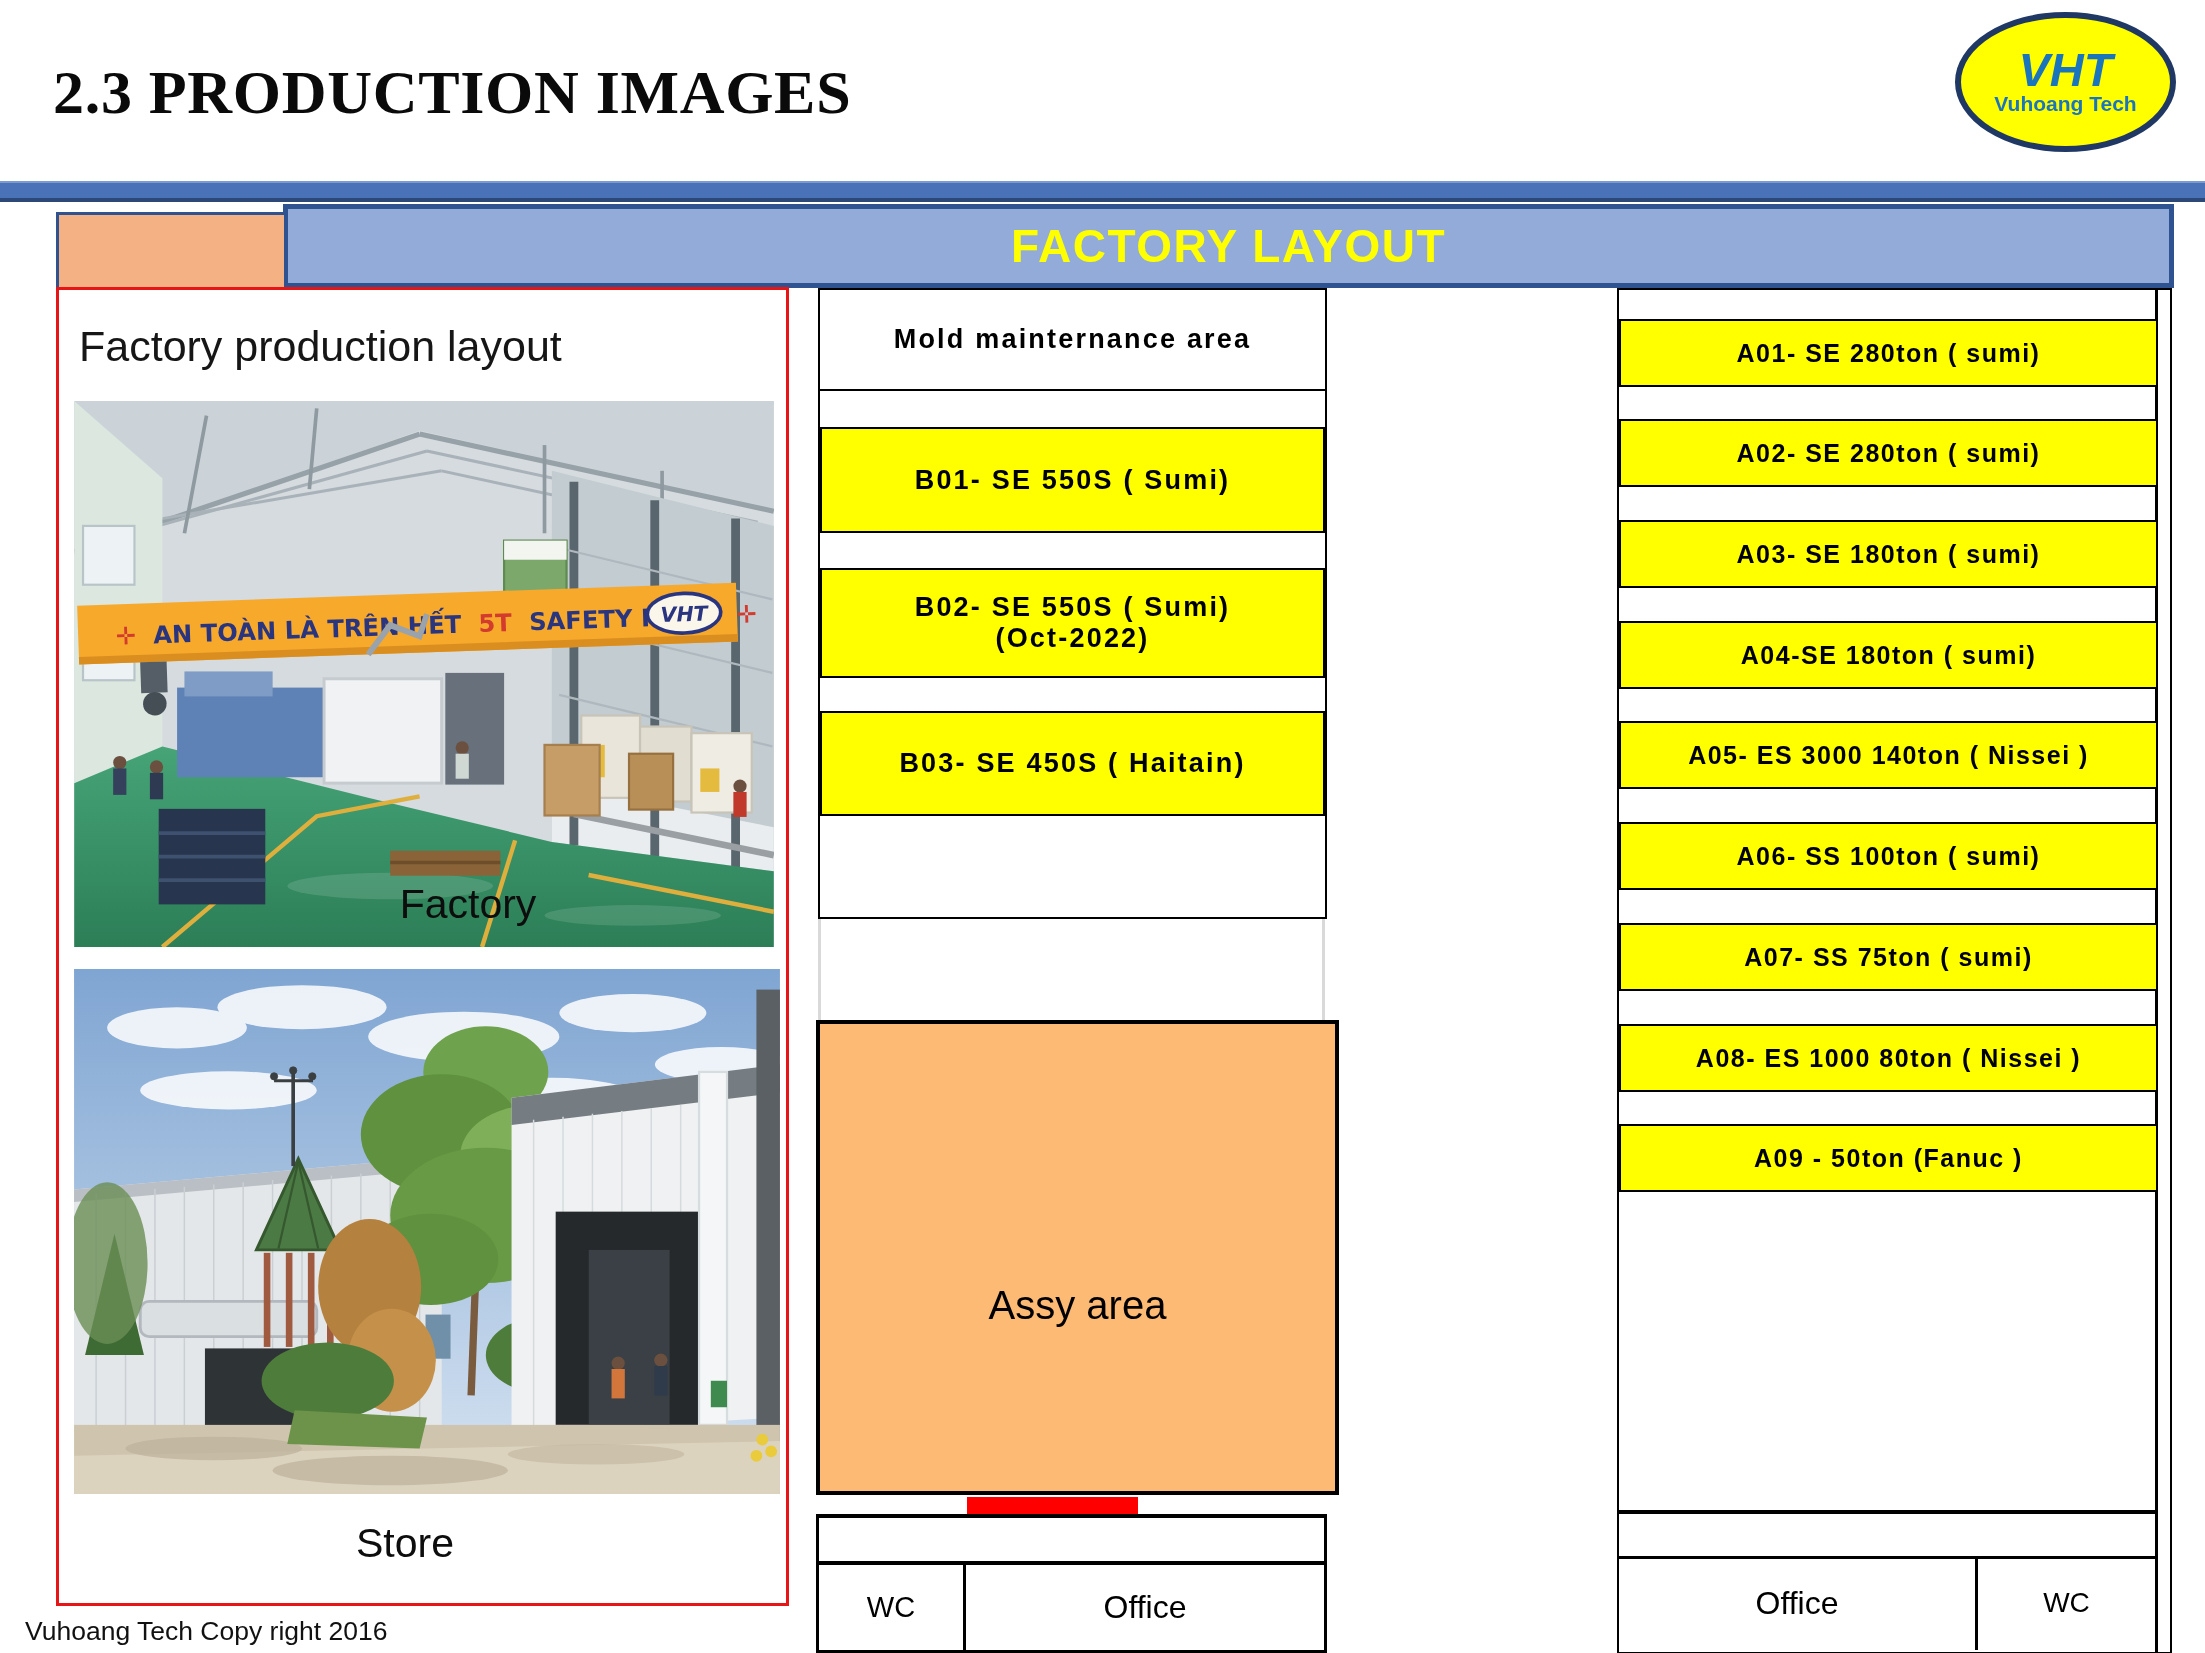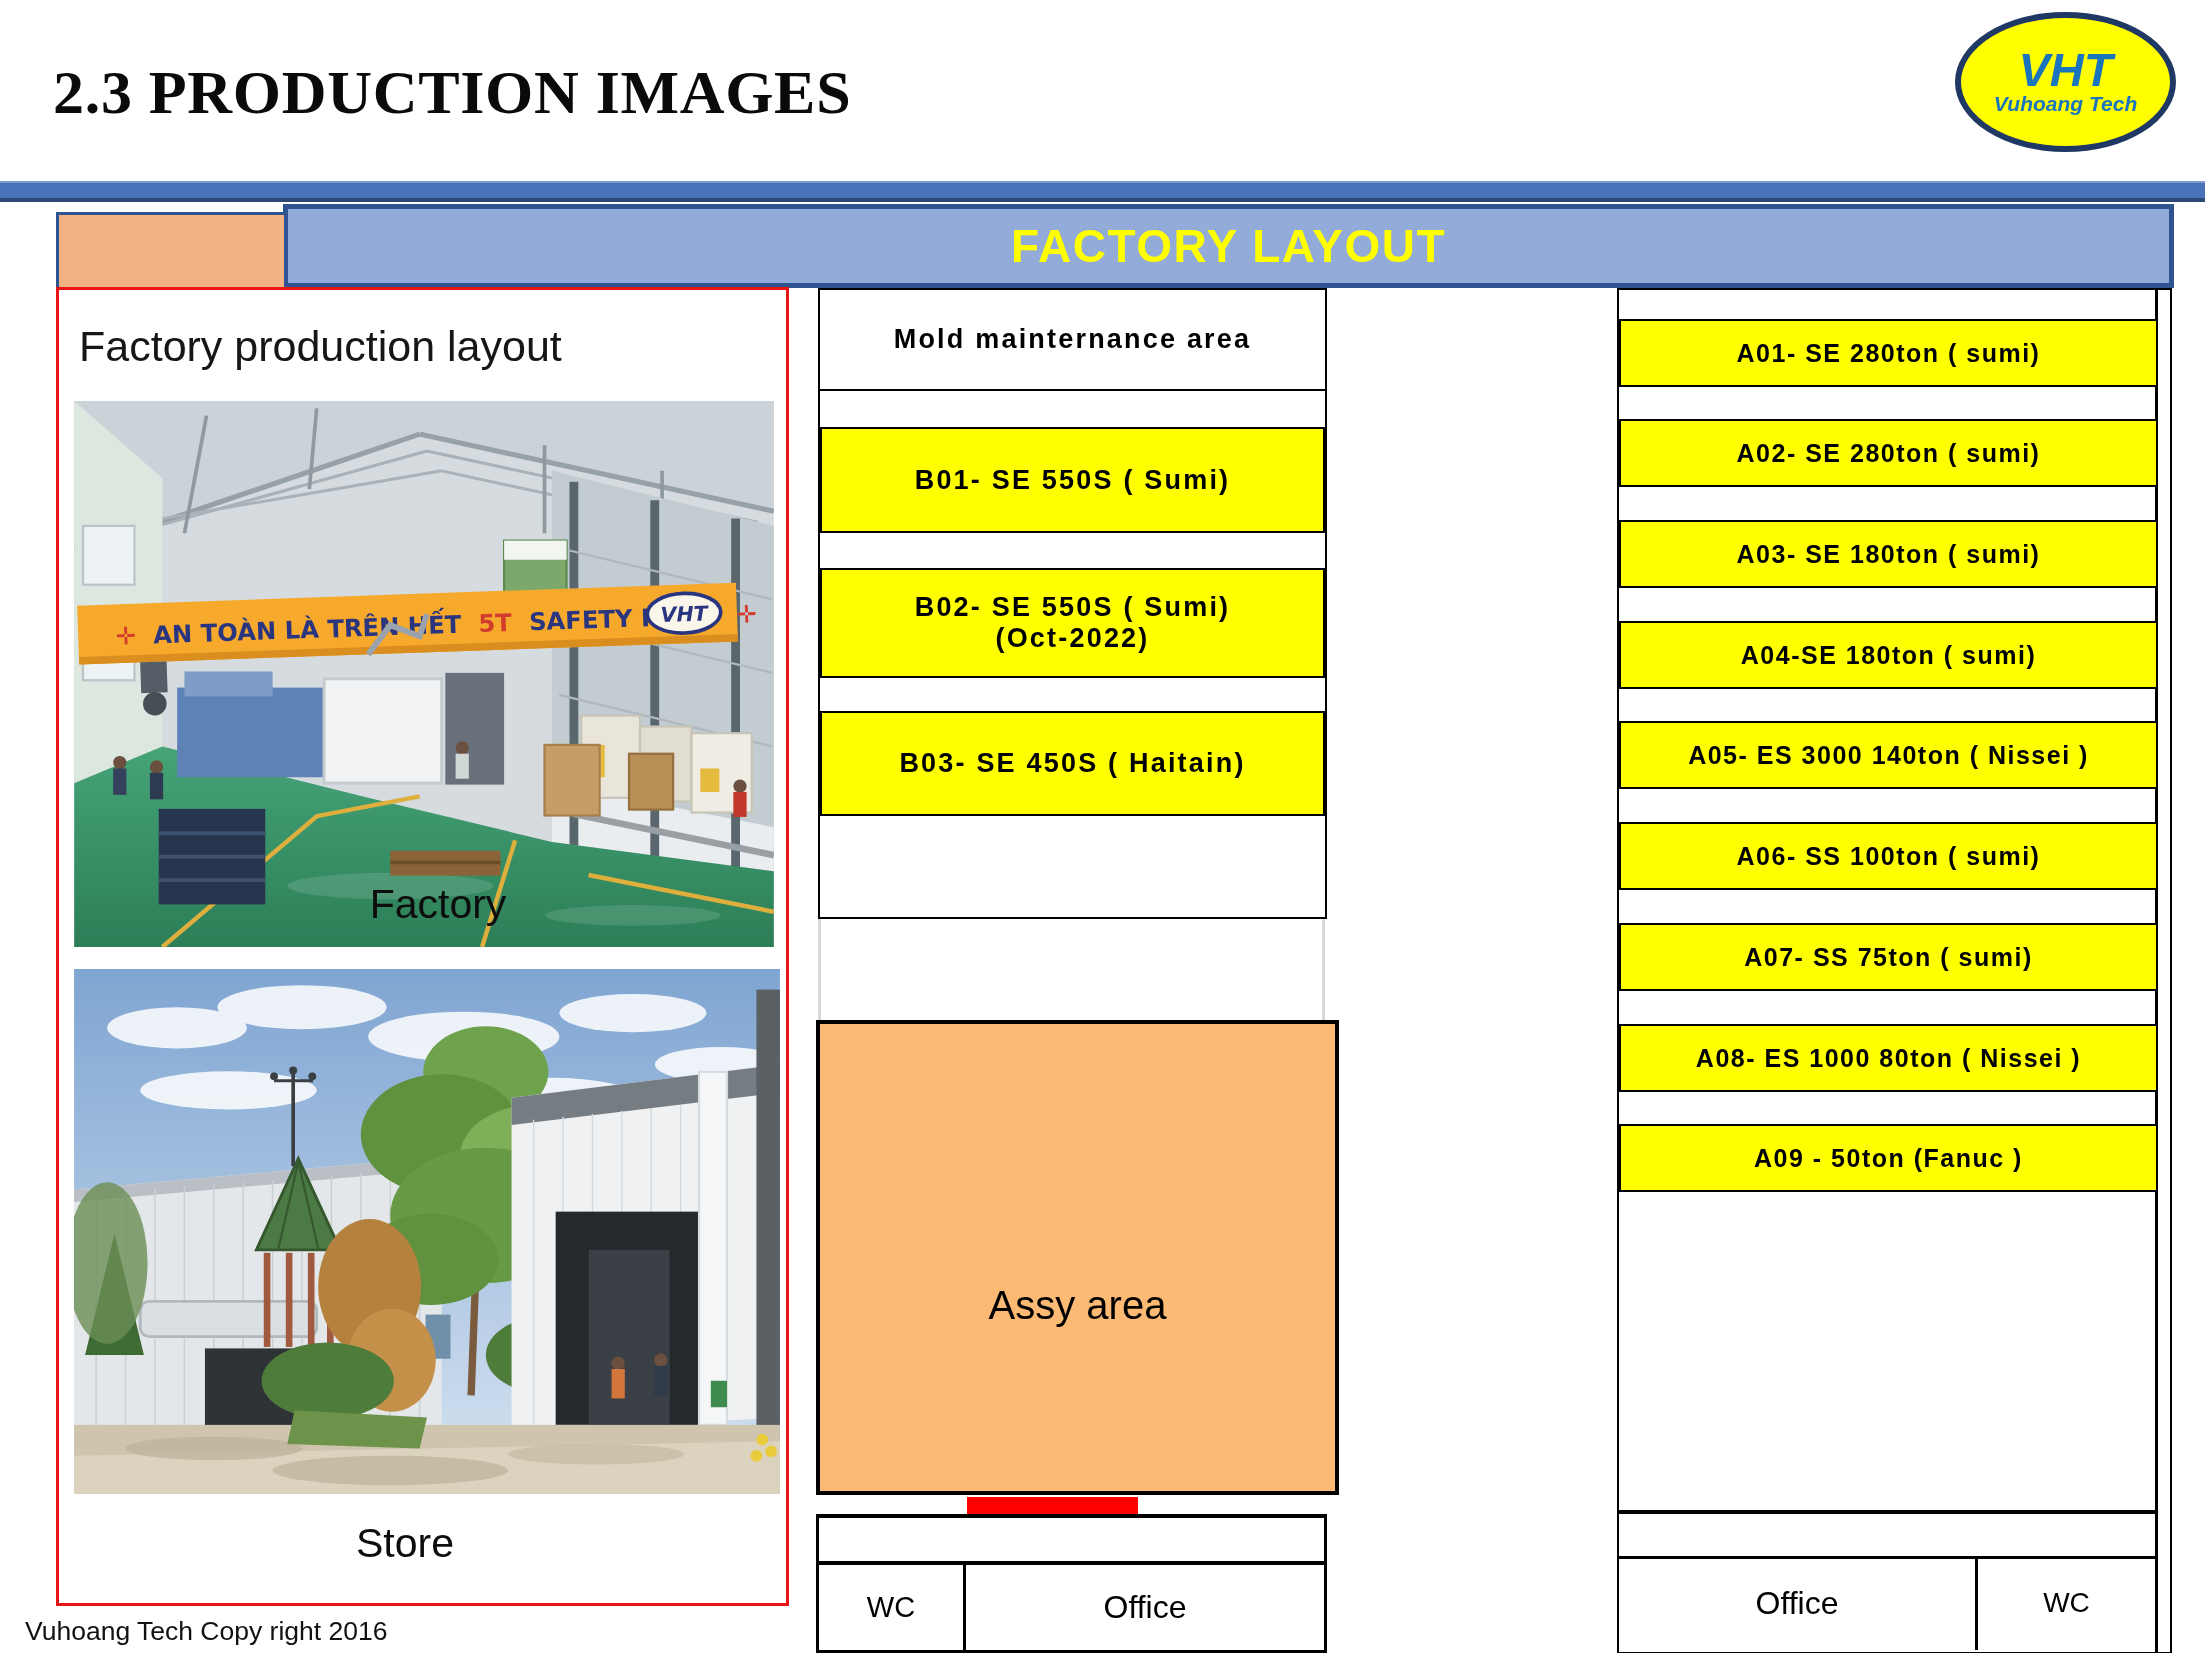--- a/index.html
+++ b/index.html
@@ -6,37 +6,37 @@
   #canvas{position:relative;width:2205px;height:1654px;background:#ffffff;overflow:hidden;
           font-family:"Liberation Sans",sans-serif;color:#000;}
 
   
   #page-title{position:absolute;left:53px;top:57px;font-family:"Liberation Serif",serif;
               font-weight:bold;font-size:62px;letter-spacing:0.7px;color:#0a0a0a;white-space:nowrap;}
   #logo{position:absolute;left:1955px;top:11.8px;width:221px;height:140px;border-radius:50%;
         background:#FFFF00;border:6.6px solid #203864;box-sizing:border-box;
         display:flex;flex-direction:column;align-items:center;justify-content:center;}
   #logo .acr{font-size:47px;font-weight:bold;font-style:italic;color:#1B75BC;line-height:44px;}
-  #logo .nm{font-size:21px;font-weight:bold;font-style:italic;color:#1B75BC;line-height:23.5px;}
+  #logo .nm{font-size:21px;font-weight:bold;color:#1B75BC;line-height:23.5px;}
 
   #divider-bar{position:absolute;left:0;top:181px;width:2205px;height:20.6px;background:#4A72B8;
                border-top:2.2px solid #7C99D0;border-bottom:4.4px solid #2C4878;box-sizing:border-box;}
   #layout-band{position:absolute;left:283px;top:204px;width:1891px;height:84px;background:#92ABD8;
                border:5.9px solid #2F5390;box-sizing:border-box;display:flex;align-items:center;justify-content:center;}
   #layout-band .txt{font-size:46px;font-weight:bold;letter-spacing:1.5px;color:#FFFF00;}
   #orange-box{position:absolute;left:56px;top:212px;width:231px;height:82px;background:#F4B183;
               border:3.7px solid #2F5390;box-sizing:border-box;}
 
   
   #red-box{position:absolute;left:56px;top:287px;width:733px;height:1319px;background:#fff;
            border:3.7px solid #E71515;box-sizing:border-box;}
   #left-title{position:absolute;left:79px;top:322px;font-size:43px;color:#161616;white-space:nowrap;}
   #photo1{position:absolute;left:74px;top:401px;width:700px;height:546px;}
   #photo2{position:absolute;left:74px;top:969px;width:706px;height:525px;}
-  #factory-label{position:absolute;left:60px;top:881px;width:756px;text-align:center;
+  #factory-label{position:absolute;left:90px;top:881px;width:756px;text-align:center;
                  font-size:41px;color:#0d0d0d;}
   #store-label{position:absolute;left:74px;top:1520px;width:662px;text-align:center;
                font-size:41px;color:#0d0d0d;}
   #copyright{position:absolute;left:25px;top:1616px;font-size:26.5px;color:#111;}
 
   
   #mid-table{position:absolute;left:818px;top:288px;width:509px;height:631px;background:#fff;
              border:2.9px solid #000;box-sizing:border-box;}
   #mold-cell{position:absolute;left:0;top:0;width:100%;height:101px;border-bottom:2.9px solid #000;
              box-sizing:border-box;display:flex;align-items:center;justify-content:center;

